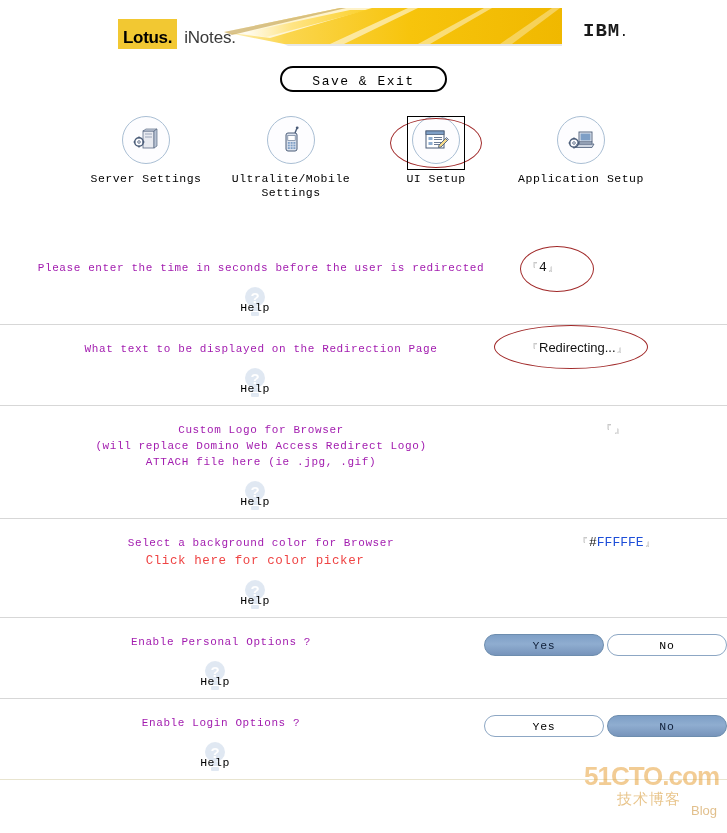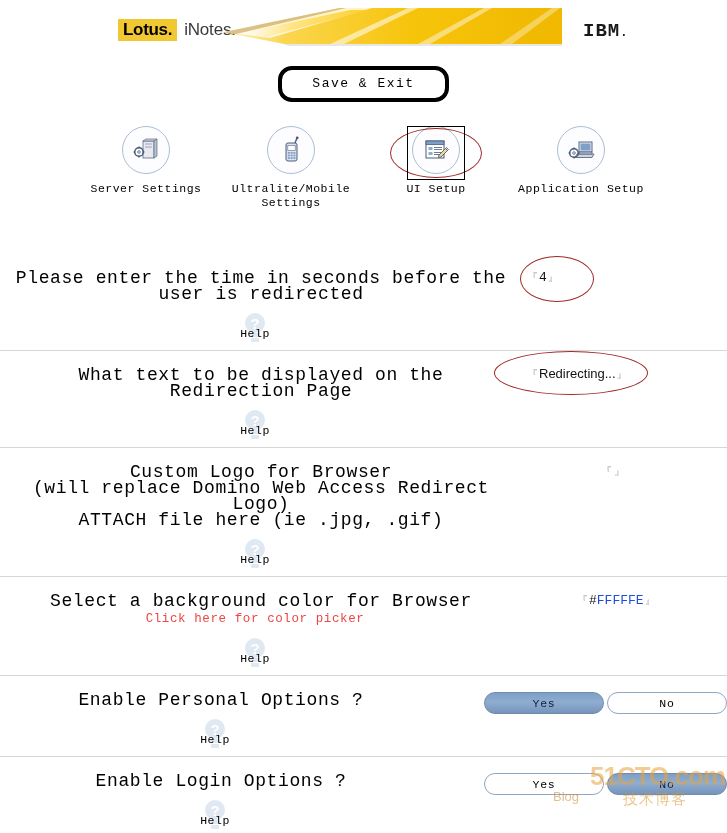--- a/index.html
+++ b/index.html
@@ -25,21 +25,21 @@
     left: 118px; top: 19px;
     display: flex;
     align-items: baseline;
     font-family: "Liberation Sans", sans-serif;
   }
   .lotus-mark {
     background: #f2c832;
     color: #000;
     font-weight: bold;
     font-size: 17px;
-    padding: 2px 5px 3px 5px;
+    padding: 10px 5px 3px 5px;
     letter-spacing: -0.3px;
     line-height: 1;
   }
   .inotes-mark {
     color: #3a3a3a;
     font-size: 17px;
     margin-left: 7px;
     letter-spacing: -0.2px;
     line-height: 1;
   }
@@ -62,24 +62,24 @@
   }
   .ibm-logo .dot { font-size: 12px; }
 
   
   .save-exit-wrap {
     text-align: center;
     margin-top: 8px;
   }
   .save-exit-btn {
     display: inline-block;
-    border: 4px solid #000000;
+    border: 2px solid #000000;
     border-radius: 14px;
     background: #ffffff;
-    padding: 6px 30px 7px 30px;
+    padding: 6px 30px 1px 30px;
     font-family: "Liberation Mono", monospace;
     font-size: 13px;
     letter-spacing: 1.5px;
     color: #000;
     cursor: pointer;
   }
 
   
   .icon-nav {
     position: relative;
@@ -147,25 +147,25 @@
     align-items: flex-start;
   }
   .row.first { border-top: none; }
   .row.last { border-bottom: 1px solid #e8e4cf; }
   .row-left {
     width: 510px;
     padding-top: 16px;
     text-align: center;
   }
   .prompt {
-    font-size: 18px;
+    font-size: 11px;
     font-family: "Liberation Mono", monospace;
     letter-spacing: 0.6px;
     line-height: 16px;
-    color: #000000;
+    color: #a21caf;
     margin-left: 12px;
   }
   .color-link {
     color: #ef4444;
     font-size: 12.5px;
     font-family: "Liberation Mono", monospace;
     letter-spacing: 0.6px;
     cursor: pointer;
   }
   .help-wrap {
@@ -259,42 +259,43 @@
   }
   .pill.on {
     background: linear-gradient(to bottom, #7e9fc6 0%, #8fadd0 45%, #7794bb 100%);
     border-color: #6d8dae;
     color: #10203a;
   }
 
   
   .watermark {
     position: absolute;
-    right: 2px;
+    right: 8px;
     bottom: 8px;
     width: 172px;
     height: 62px;
     pointer-events: none;
     z-index: 8;
     opacity: 0.55;
   }
   .wm-main {
     font-family: "Liberation Sans", sans-serif;
     font-weight: bold;
     font-size: 26px;
     color: #e8a33d;
     letter-spacing: -1px;
     line-height: 26px;
     text-align: right;
   }
   .wm-sub {
     font-family: "Liberation Sans", sans-serif;
     font-size: 13px;
     color: #c98b2e;
-    text-align: left;
+    text-align: right;
+    margin-top: 14px;
     margin-right: 2px;
   }
   .wm-cn {
     position: absolute;
     right: 38px;
     top: 27px;
     font-family: "DejaVu Sans", sans-serif;
     font-size: 15px;
     color: #d6962f;
     letter-spacing: 1px;

